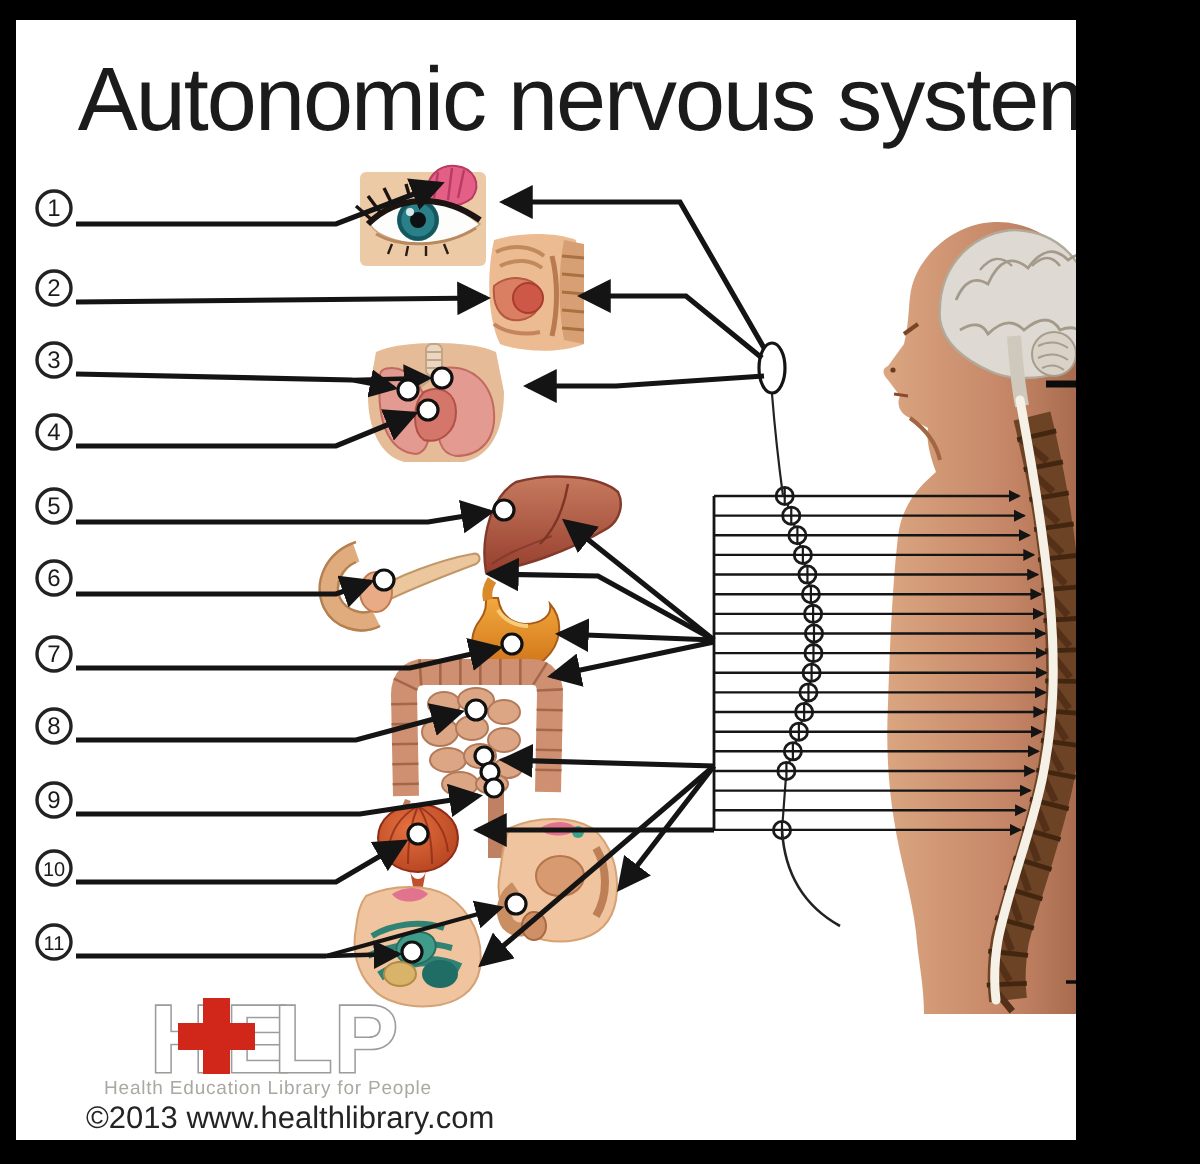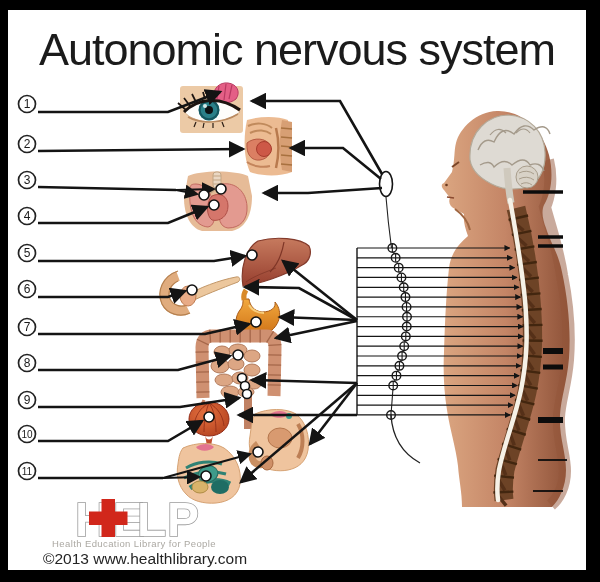--- a/index.html
+++ b/index.html
@@ -1,16 +1,16 @@
 <!DOCTYPE html>
 <html><head>
 <meta charset="utf-8">
 <style>
   html,body{margin:0;padding:0;background:#000;}
-  .wrap{width:600px;height:582px;position:relative;overflow:hidden;background:#000;}
+  .wrap{width:538px;height:582px;position:relative;overflow:hidden;background:#000;}
   svg{display:block;}
   text{font-family:"Liberation Sans", sans-serif;}
   .title{font-size:45px;fill:#1b1b1b;letter-spacing:-1px;}
   .numtxt{font-size:12px;fill:#1b1b1b;}
   .numtxt.small{font-size:10px;}
   .lead{fill:none;stroke:#141414;stroke-width:2.6;}
   .lead.thin{stroke-width:2.2;}
   .logo-letter{font-size:48px;font-weight:800;fill:#ffffff;stroke:#9c9c9c;stroke-width:1.6;paint-order:stroke;}
   .tagline{font-size:9.5px;fill:#aba8a2;letter-spacing:.4px;}
   .copyright{font-size:15.5px;fill:#242424;}

